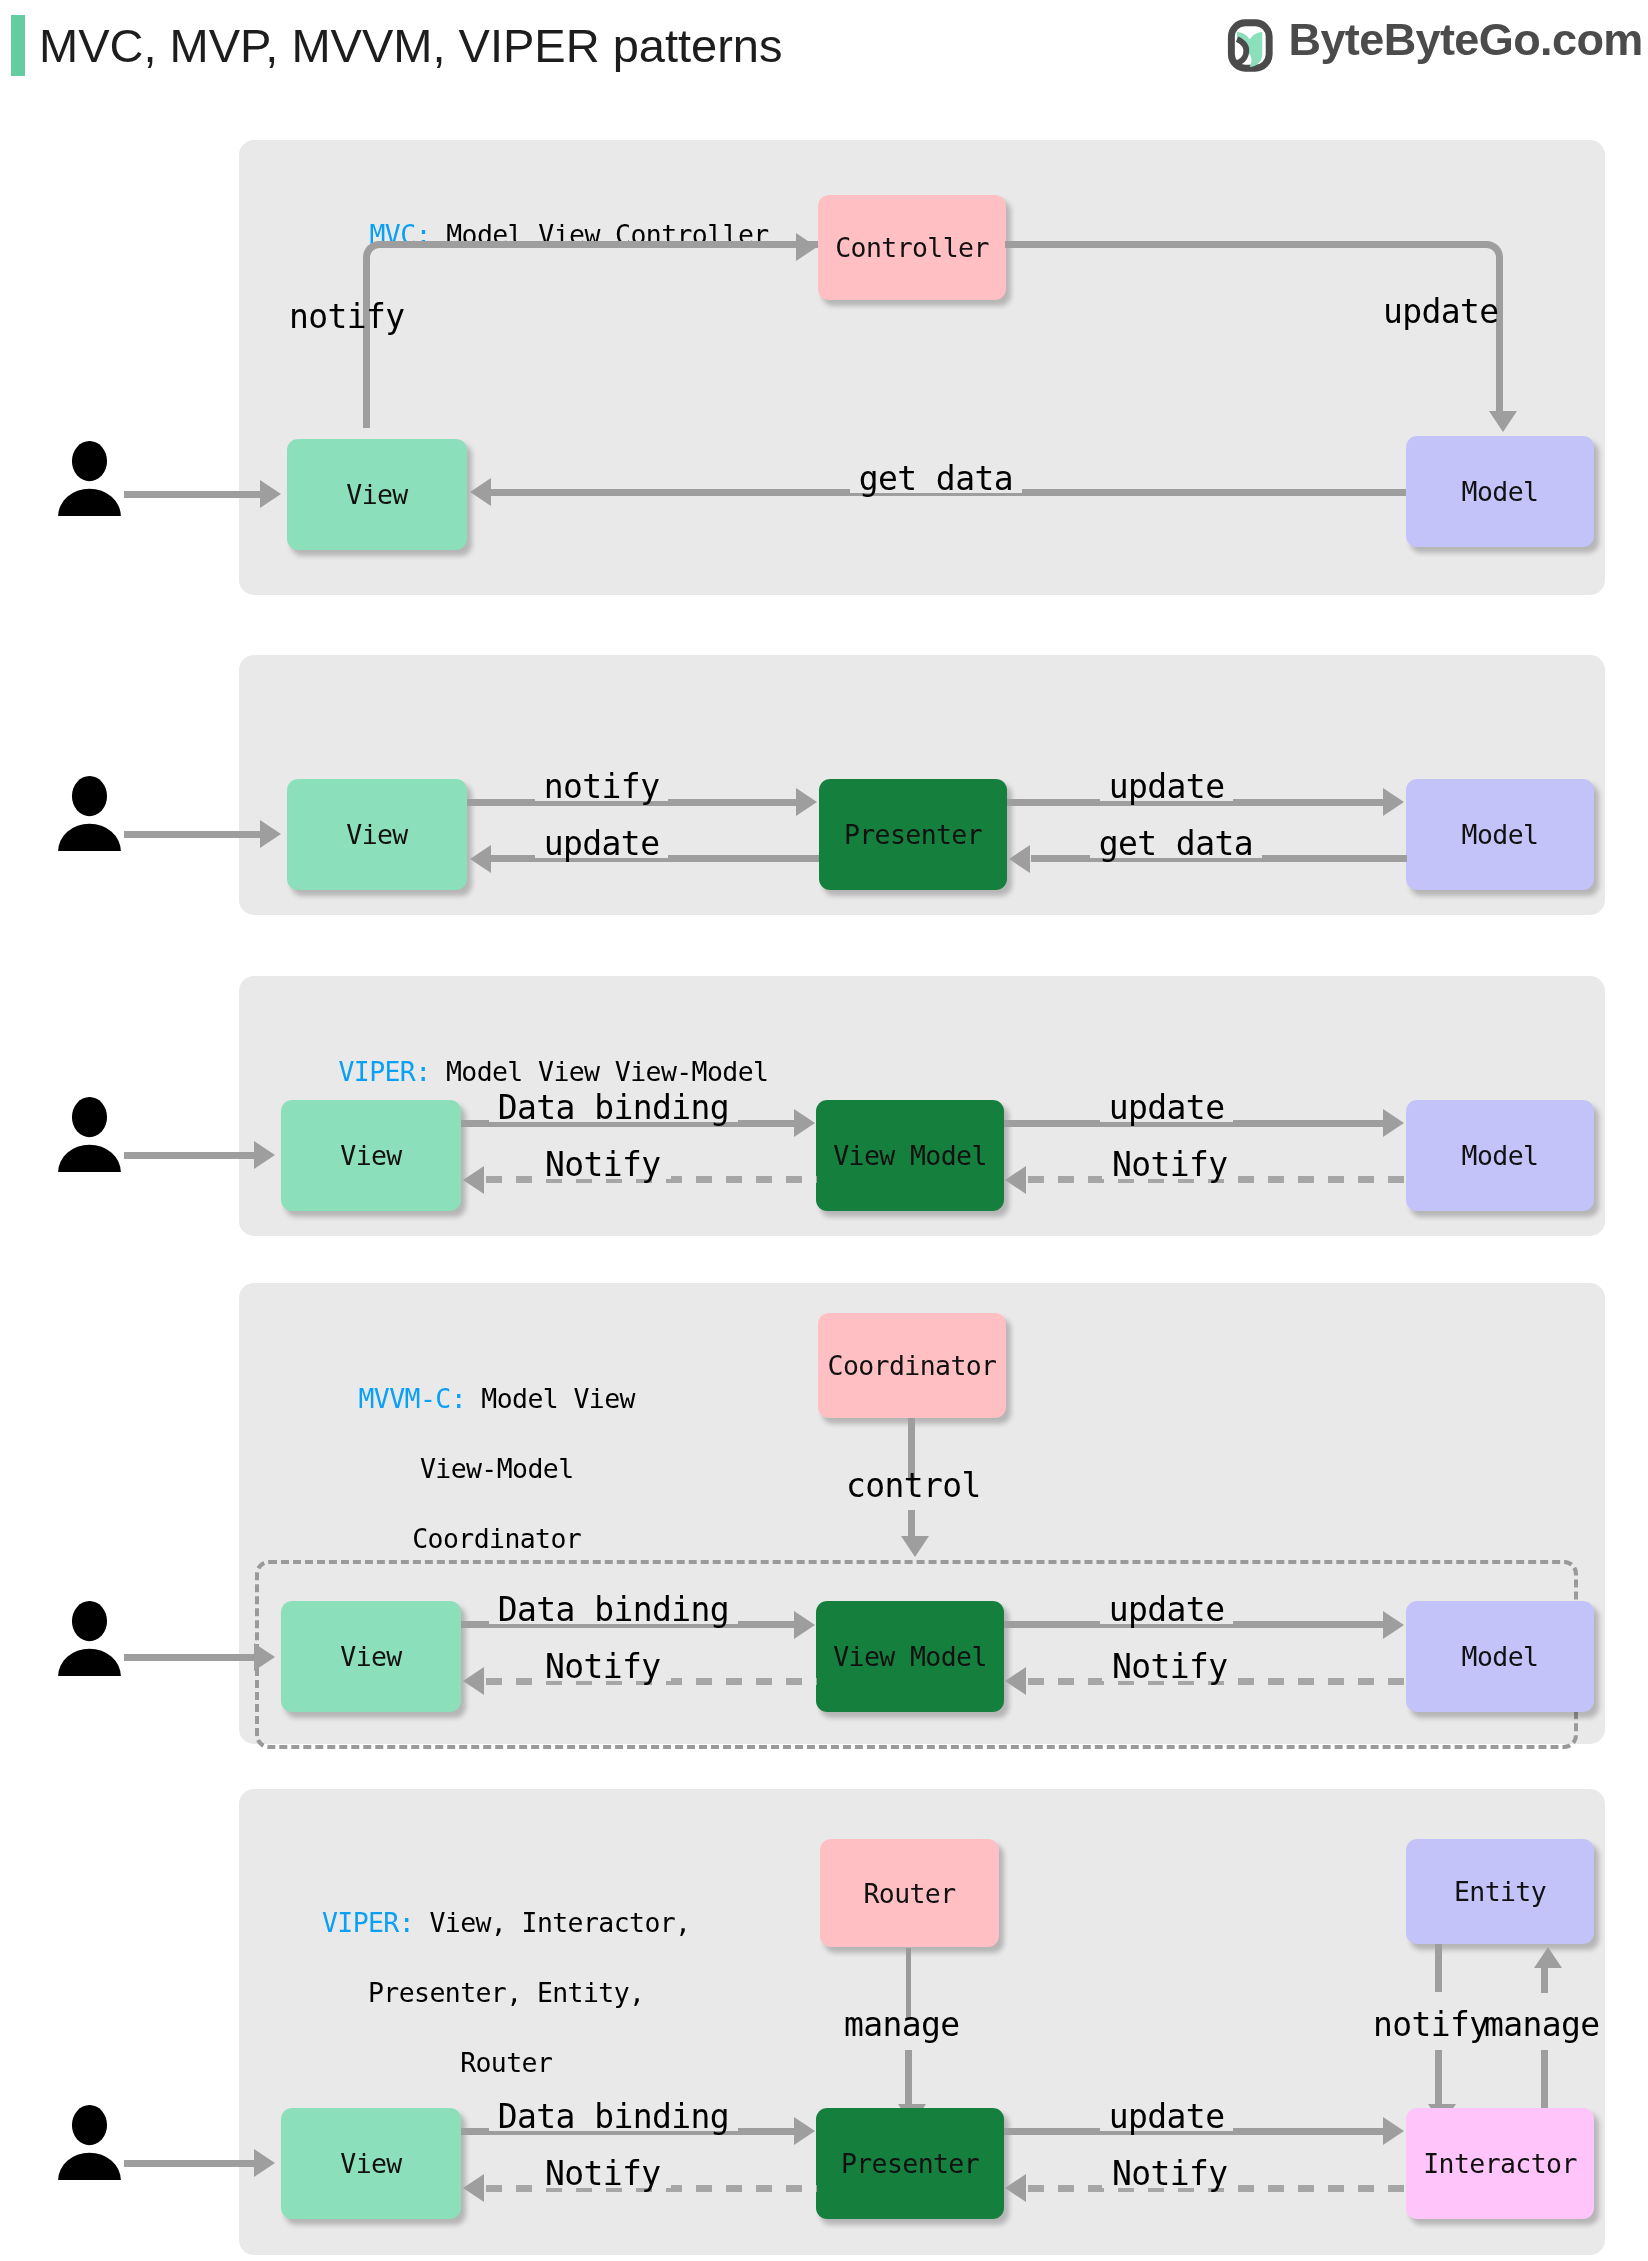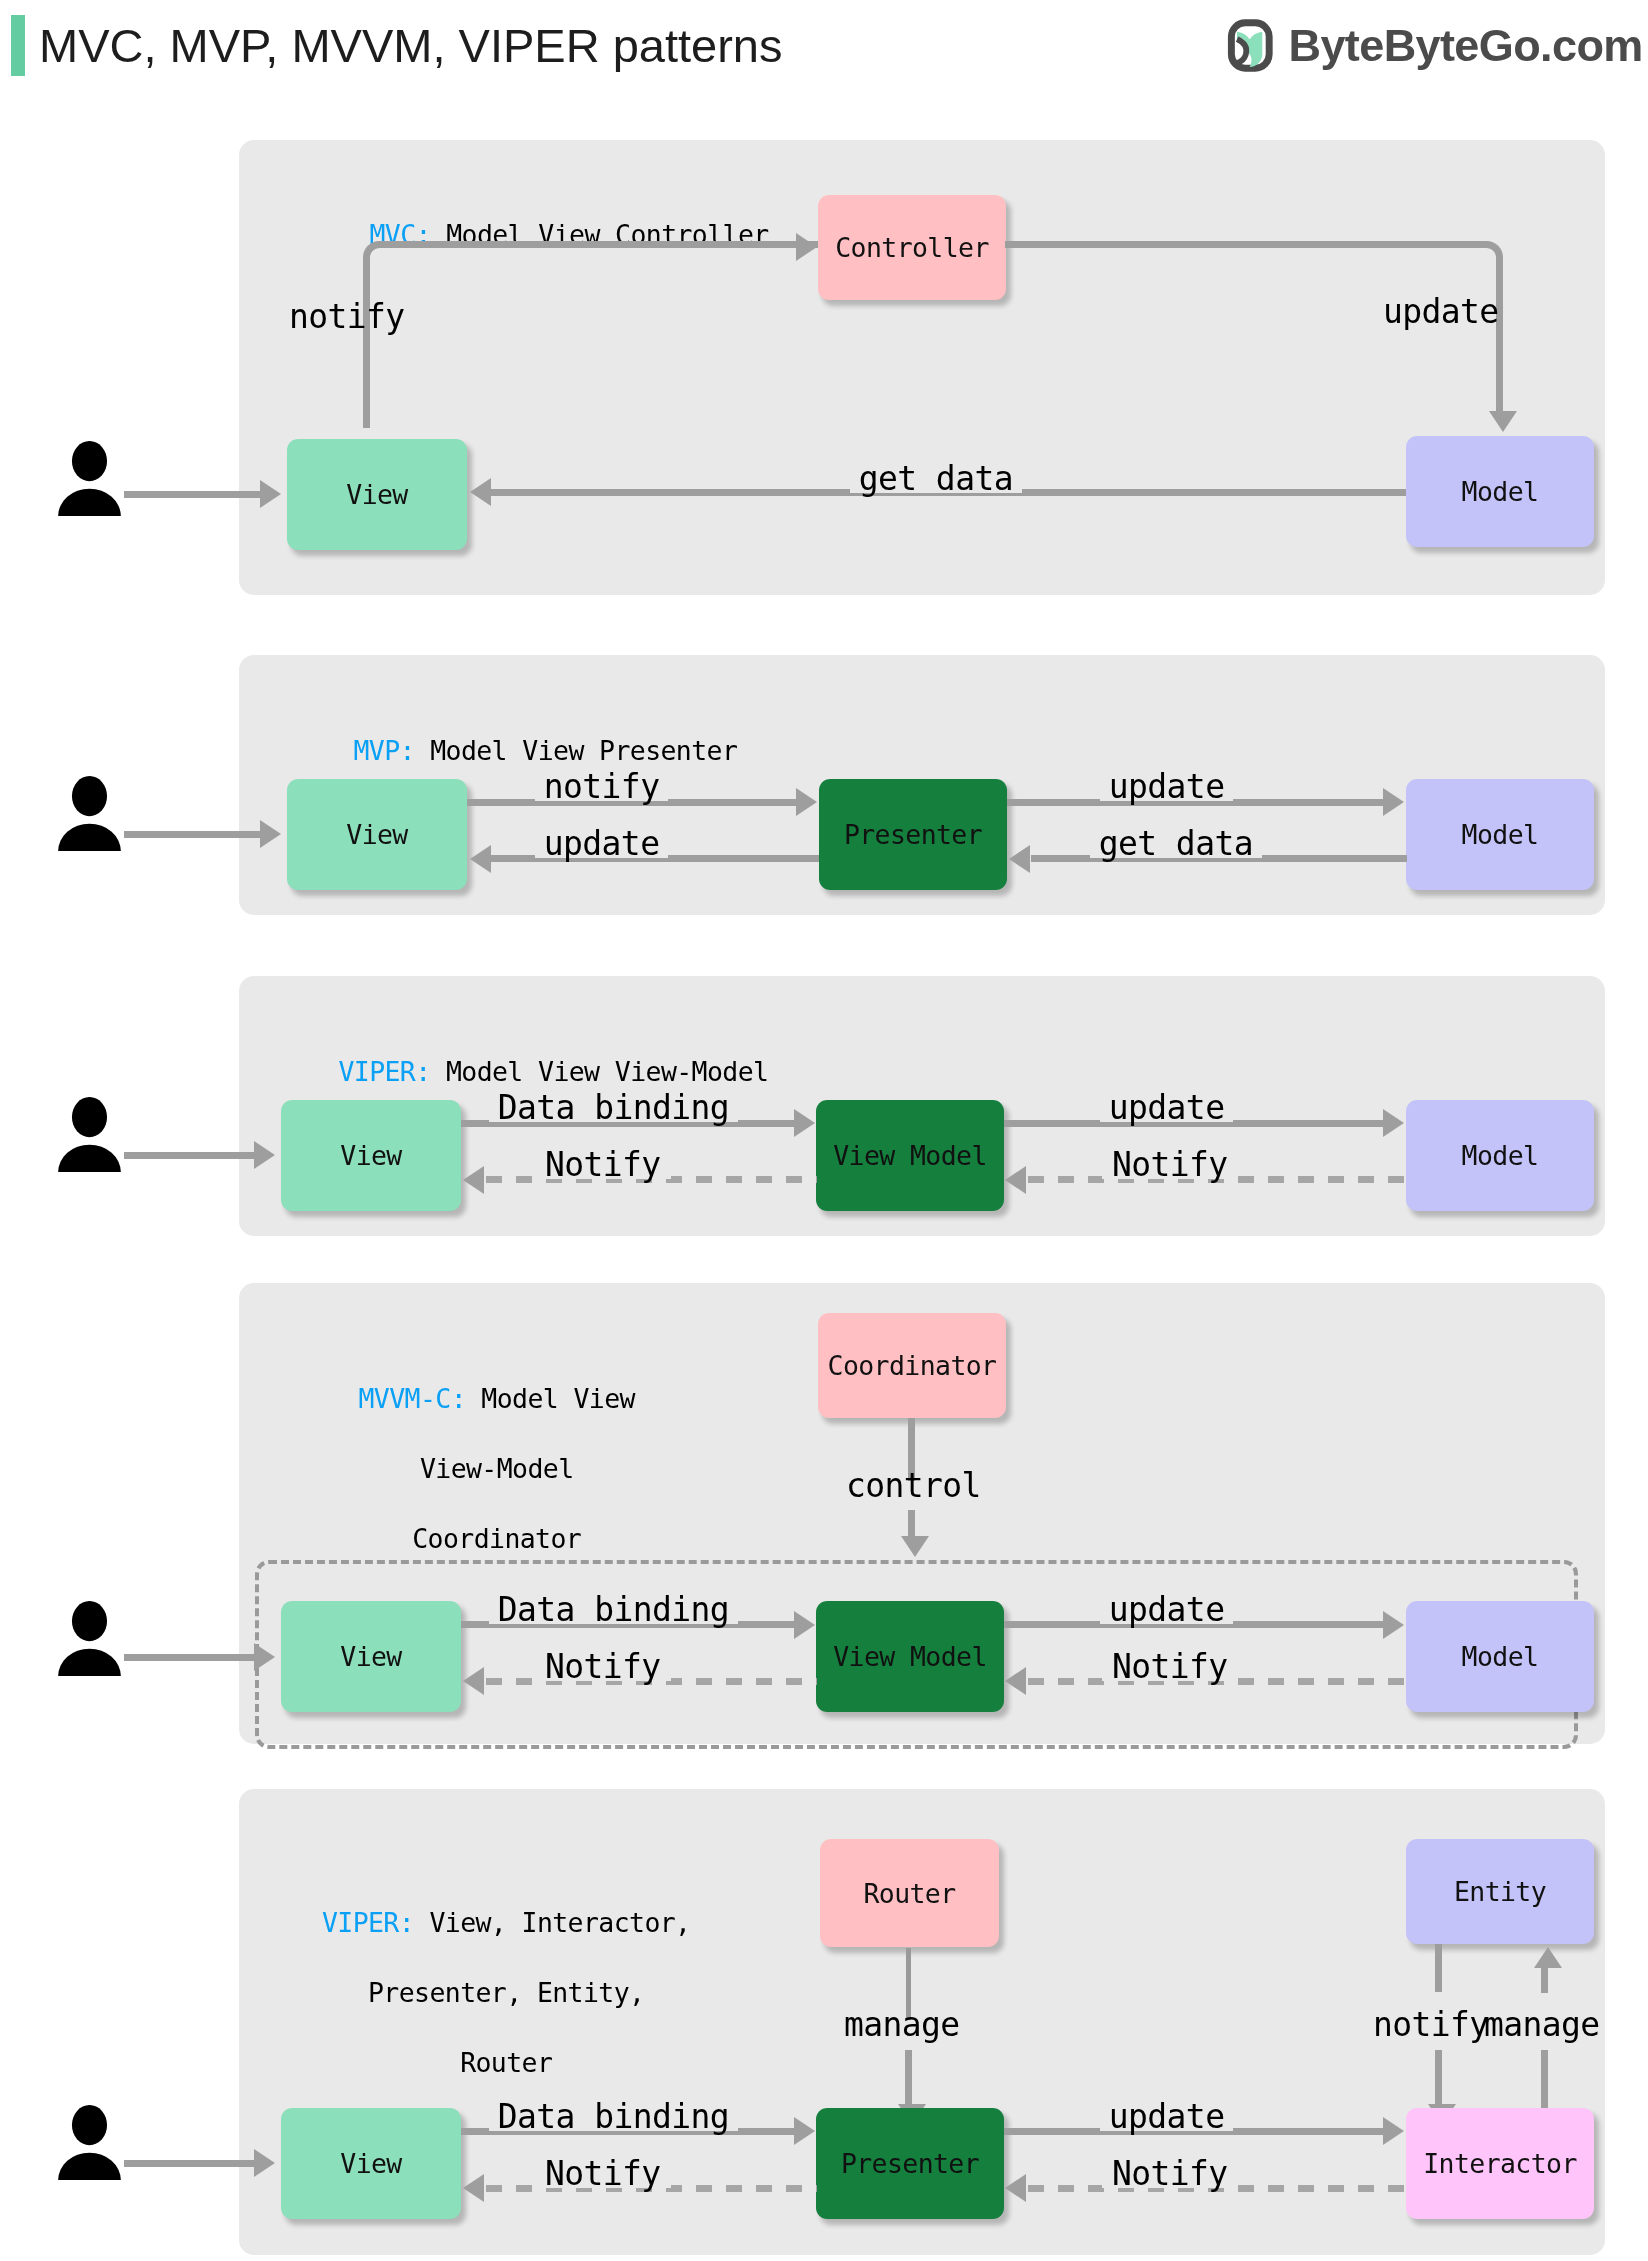--- a/index.html
+++ b/index.html
@@ -11,21 +11,21 @@
   }
 
   
   #header { position:absolute; left:0; top:0; width:1649px; height:88px; }
   #accent-bar { position:absolute; left:11.3px; top:15px; width:14px; height:61px; background:#63cca0; }
   #page-title {
     position:absolute; left:39px; top:15px; height:61px; line-height:61px;
     font-family:"Liberation Sans","DejaVu Sans",sans-serif;
     font-size:47px; color:#1d1d1d; white-space:nowrap;
   }
-  #brand { position:absolute; right:6.3px; top:14px; height:63px; display:flex; align-items:center; gap:11.3px; }
+  #brand { position:absolute; right:6.3px; top:14px; height:63px; display:flex; gap:11.3px; }
   #brand-mark { width:61px; height:63px; flex:0 0 auto; }
   #brand-text {
     font-family:"Liberation Sans","DejaVu Sans",sans-serif;
     font-size:45px; font-weight:bold; color:#4b4b4b; letter-spacing:-0.6px; white-space:nowrap;
   }
 
   
   .panel { position:absolute; background:#e9e9e9; border-radius:15px; }
   .panel-title {
     position:absolute; font-size:26.5px; line-height:35px; color:#000000;
@@ -118,23 +118,20 @@
   <div class="edge-label" style="left:611px; top:325px; background:#e9e9e9; padding:0 8.8px;">get data</div>
 </div>
 <div class="person" style="left:55px; top:441px;">
   <svg viewBox="0 0 110 120">
     <ellipse cx="55" cy="32" rx="28" ry="32" fill="#000"></ellipse>
     <path d="M5 120 a50 44 0 0 1 100 0 z" fill="#000"></path>
   </svg>
 </div>
 
 <div class="panel" style="left:239px; top:655px; width:1366px; height:260px;">
-  <div class="panel-title" style="left:53px; top:43px;">
-    <span class="key">MVP:</span><span> Model View Presenter</span>
-  </div>
 
   <div class="node n-view" style="left:48px; top:124px; width:180px; height:111px;">View</div>
   <div class="node n-pres" style="left:580px; top:124px; width:188px; height:111px;">Presenter</div>
   <div class="node n-model" style="left:1167px; top:124px; width:188px; height:111px;">Model</div>
 
   <div class="seg h" style="left:-115px; top:176px; width:137px;"></div>
   <div class="arrow right" style="left:21.4px; top:165px;"></div>
 
   <div class="seg h" style="left:228px; top:144px; width:330px;"></div>
   <div class="arrow right" style="left:557px; top:133px;"></div>

